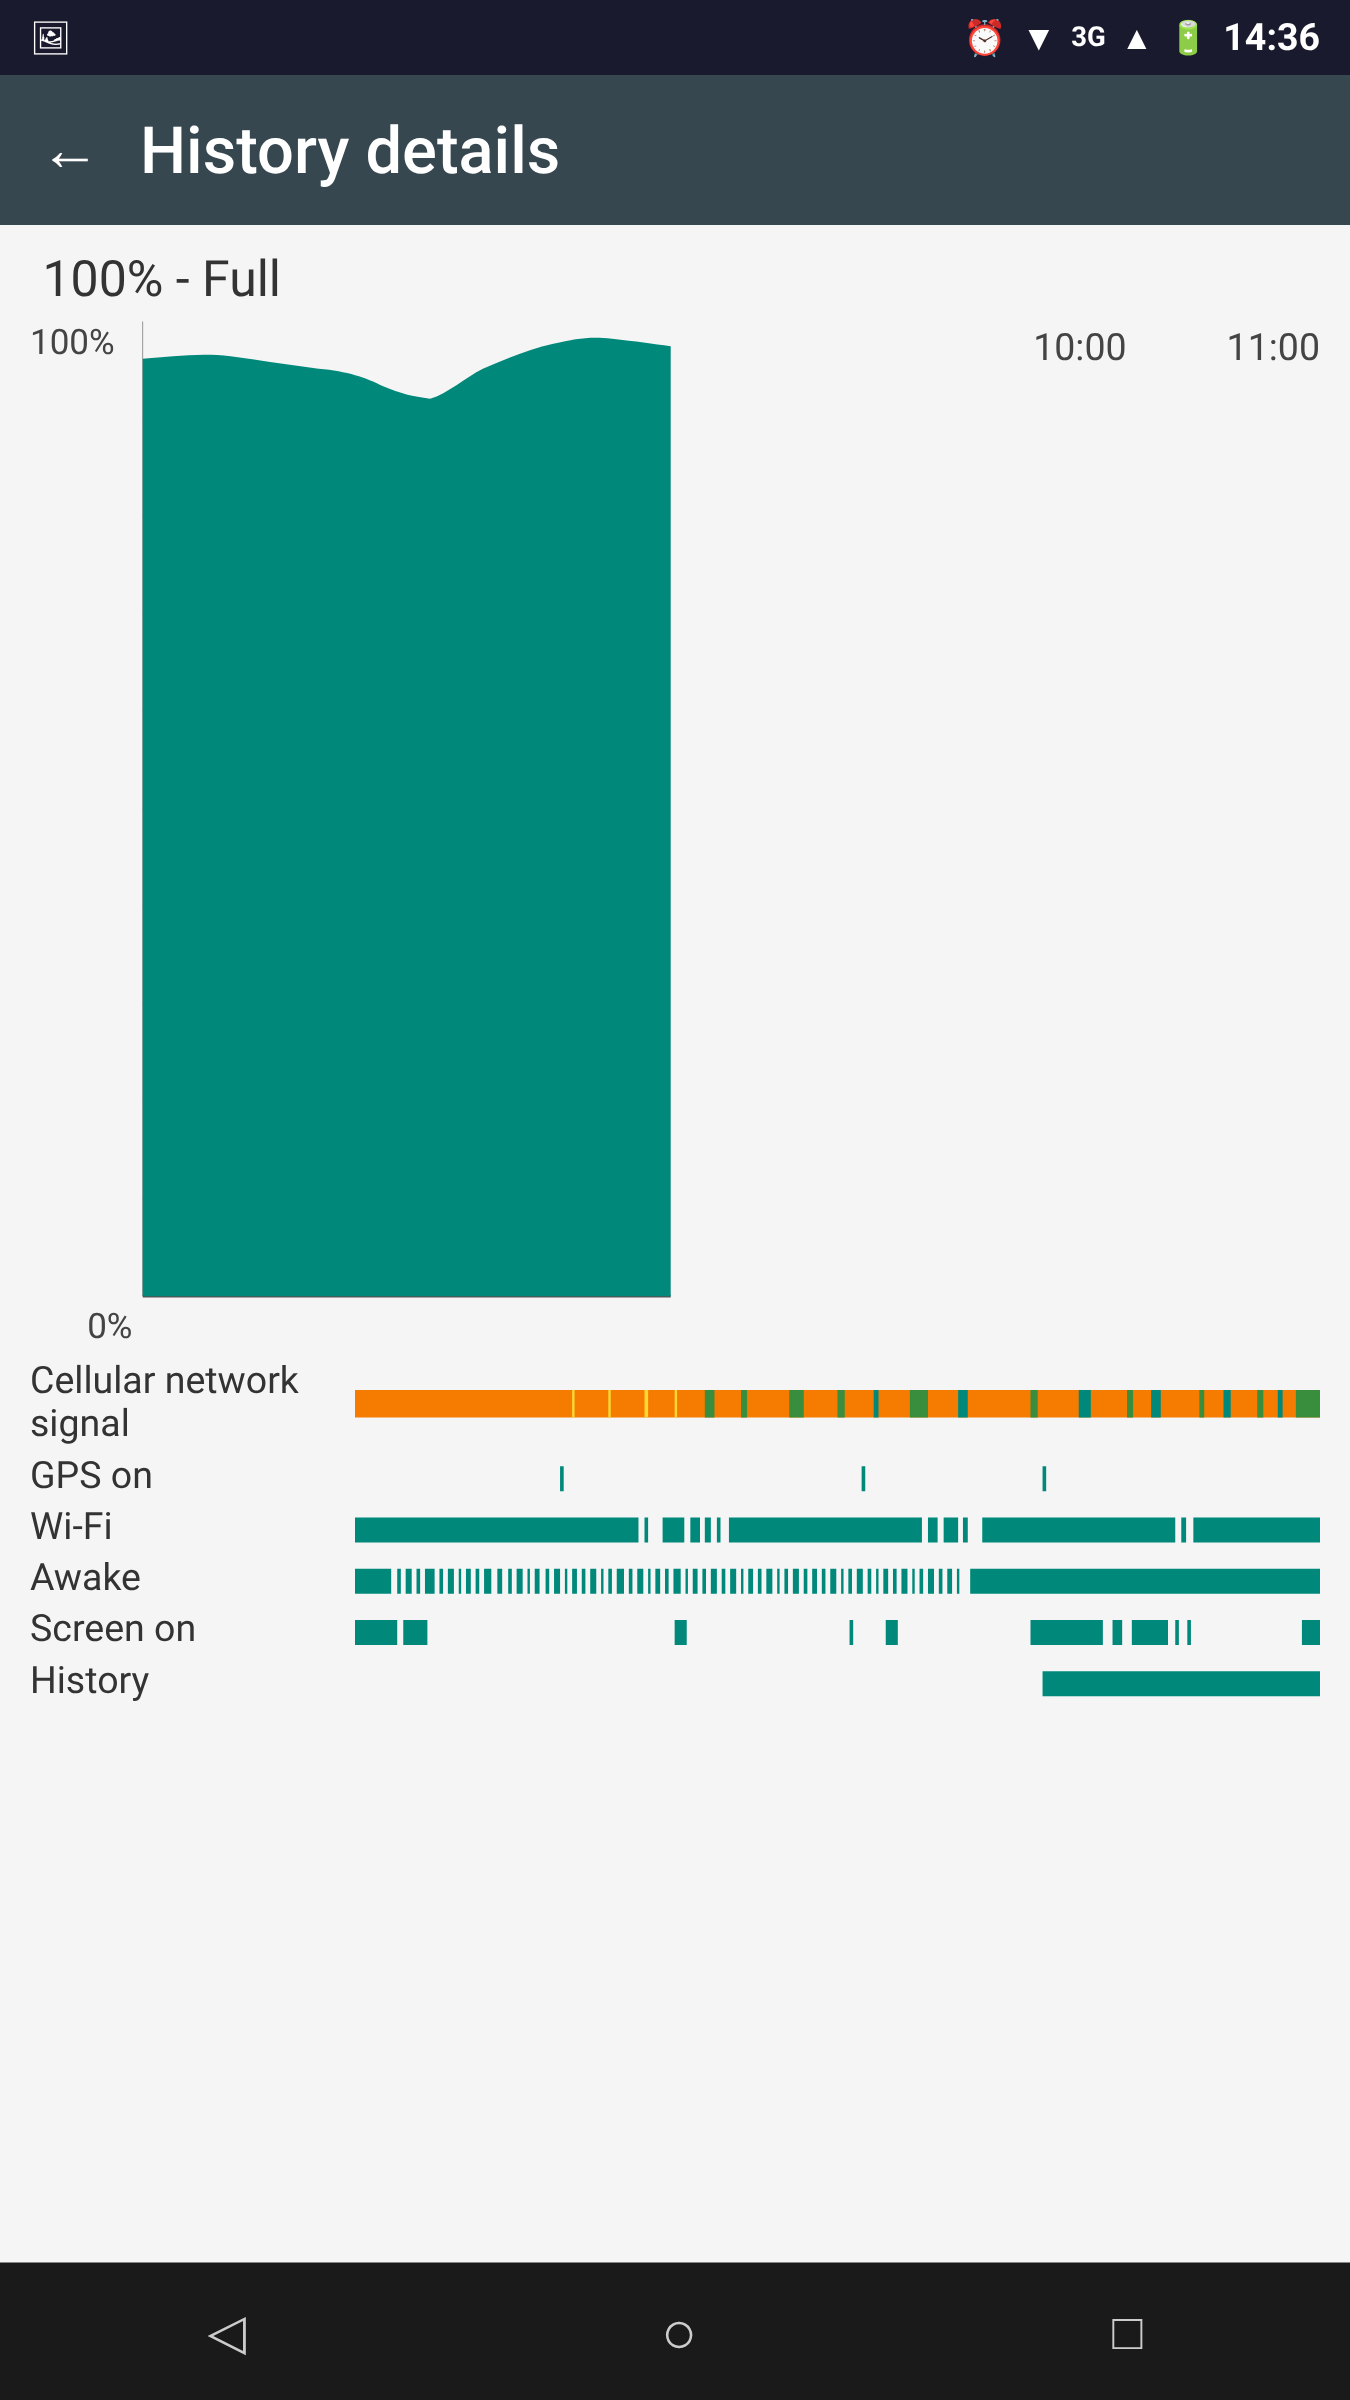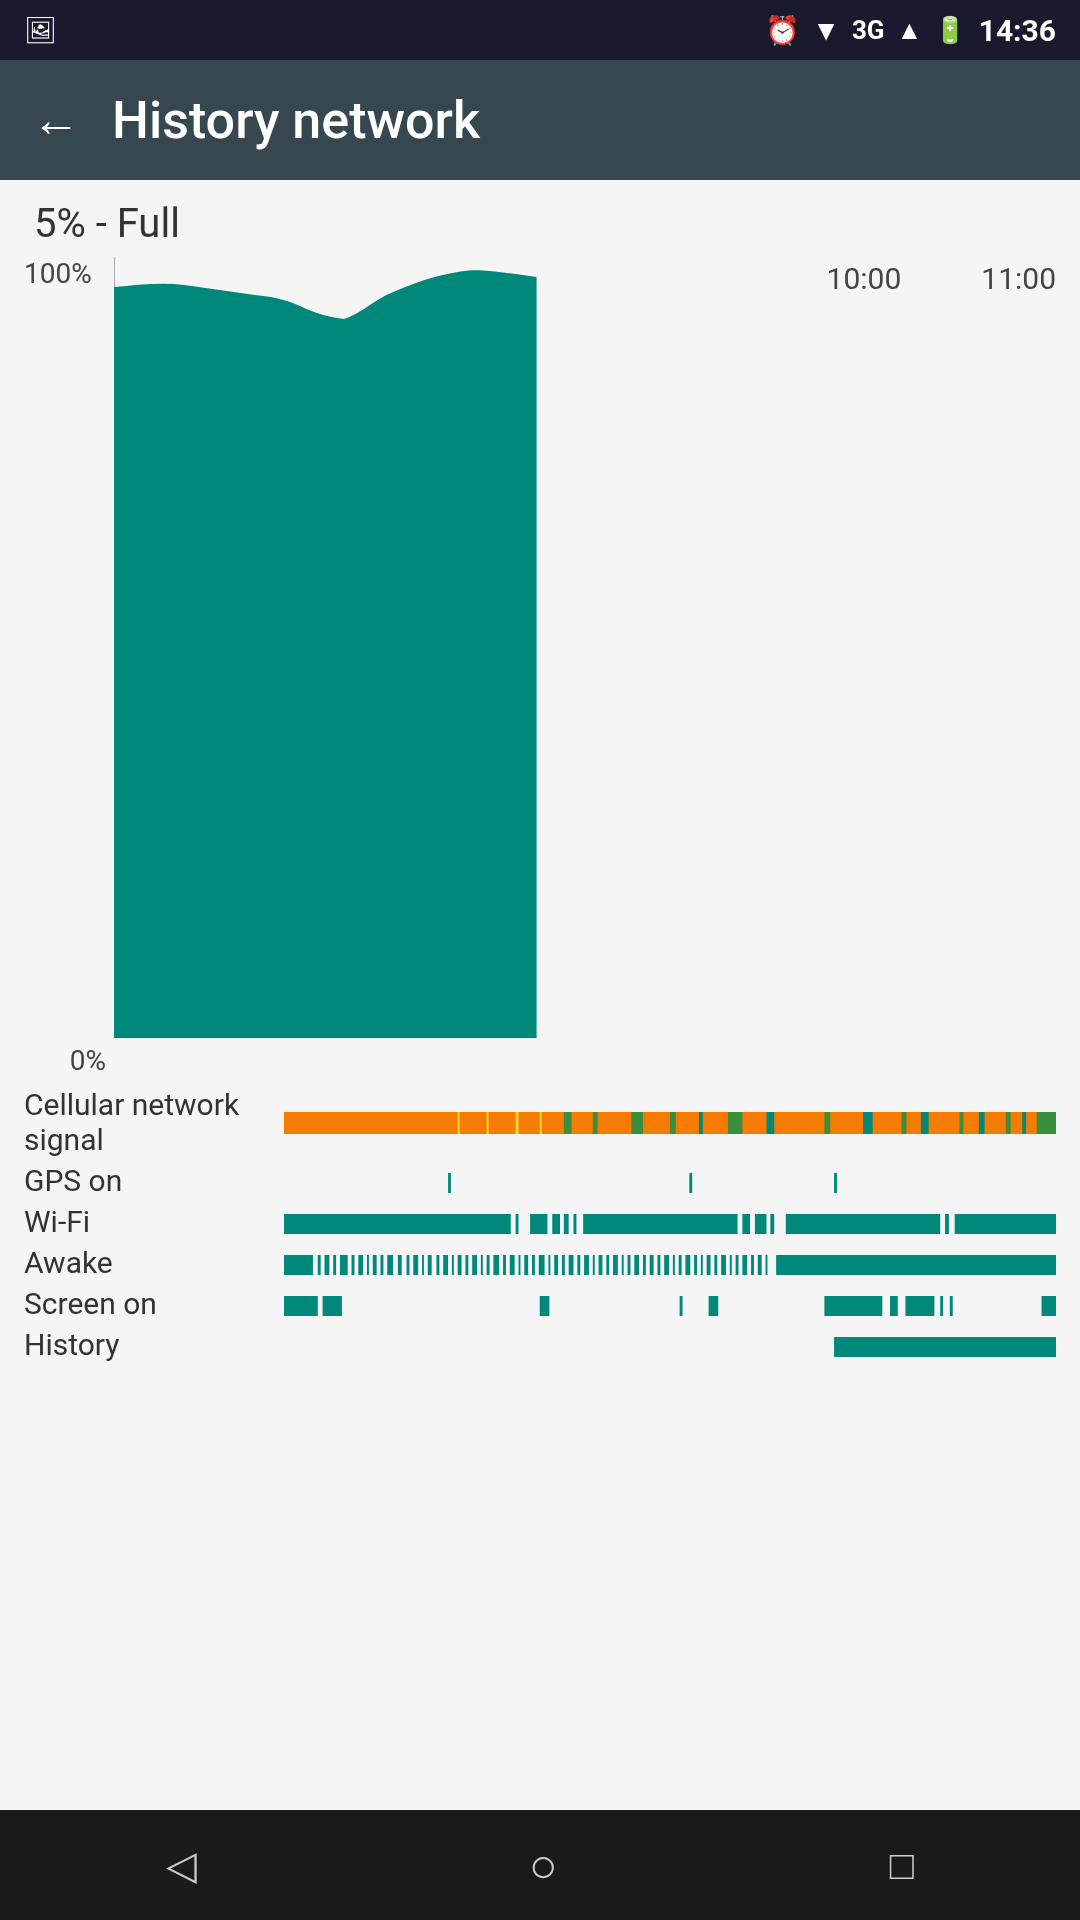--- a/index.html
+++ b/index.html
@@ -177,35 +177,35 @@
 </head>
 <body>
 
 <div class="status-bar">
   <div class="status-bar-left">
     <span style="color:white; font-size:26px;">🖼</span>
   </div>
   <div class="status-bar-right">
     <span style="font-size:28px;">⏰</span>
     <span style="font-size:28px;">▼</span>
-    <span style="font-size:26px; font-weight:bold;">3G</span>
+    <span style="font-size:22px; font-weight:bold;">3G</span>
     <span style="font-size:26px;">▲</span>
     <span style="font-size:26px;">🔋</span>
     <span style="font-size:30px; font-weight:bold;">14:36</span>
   </div>
 </div>
 
 <div class="app-bar">
   <span class="back-button">←</span>
-  <span class="app-bar-title">History network</span>
+  <span class="app-bar-title">History details</span>
 </div>
 
 <div class="main-content">
 
-  <div class="battery-status-text">5% - Full</div>
+  <div class="battery-status-text">100% - Full</div>
 
   <div class="chart-container">
     <div class="chart-wrapper">
 
       <div class="y-axis">
         <span class="y-label y-label-top">100%</span>
         <span class="y-label y-label-bottom">0%</span>
       </div>
 
       <div class="chart-area">

